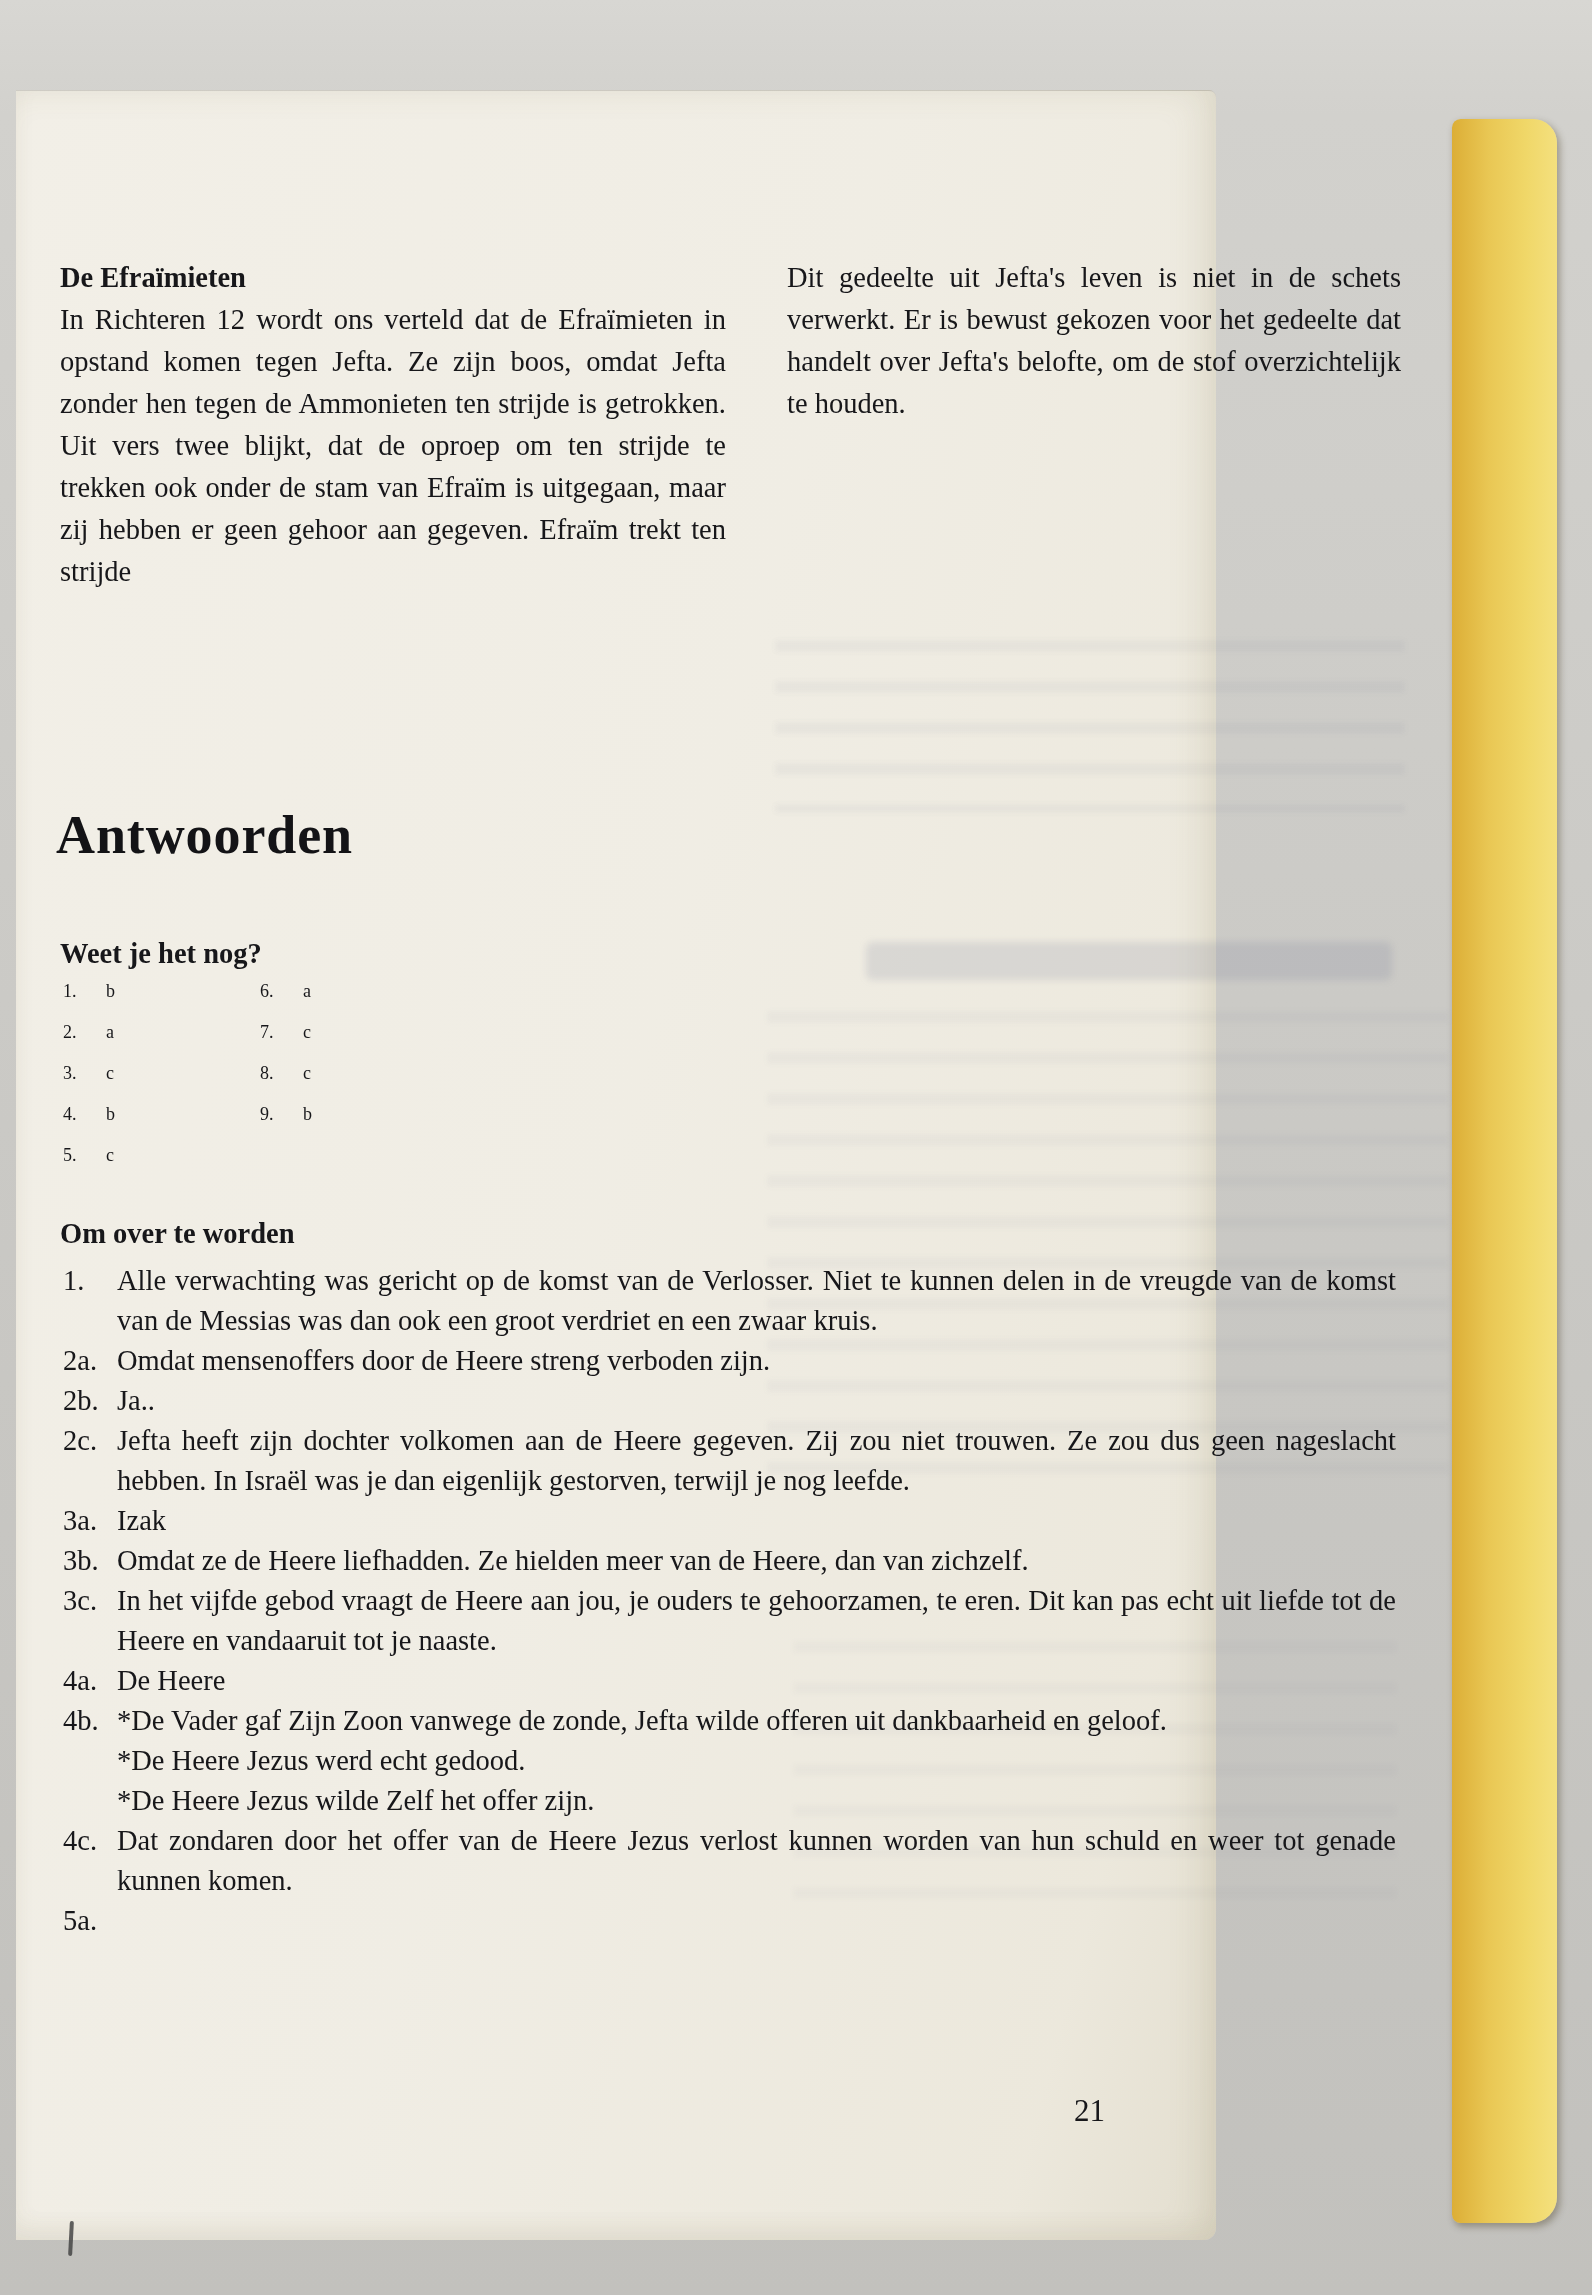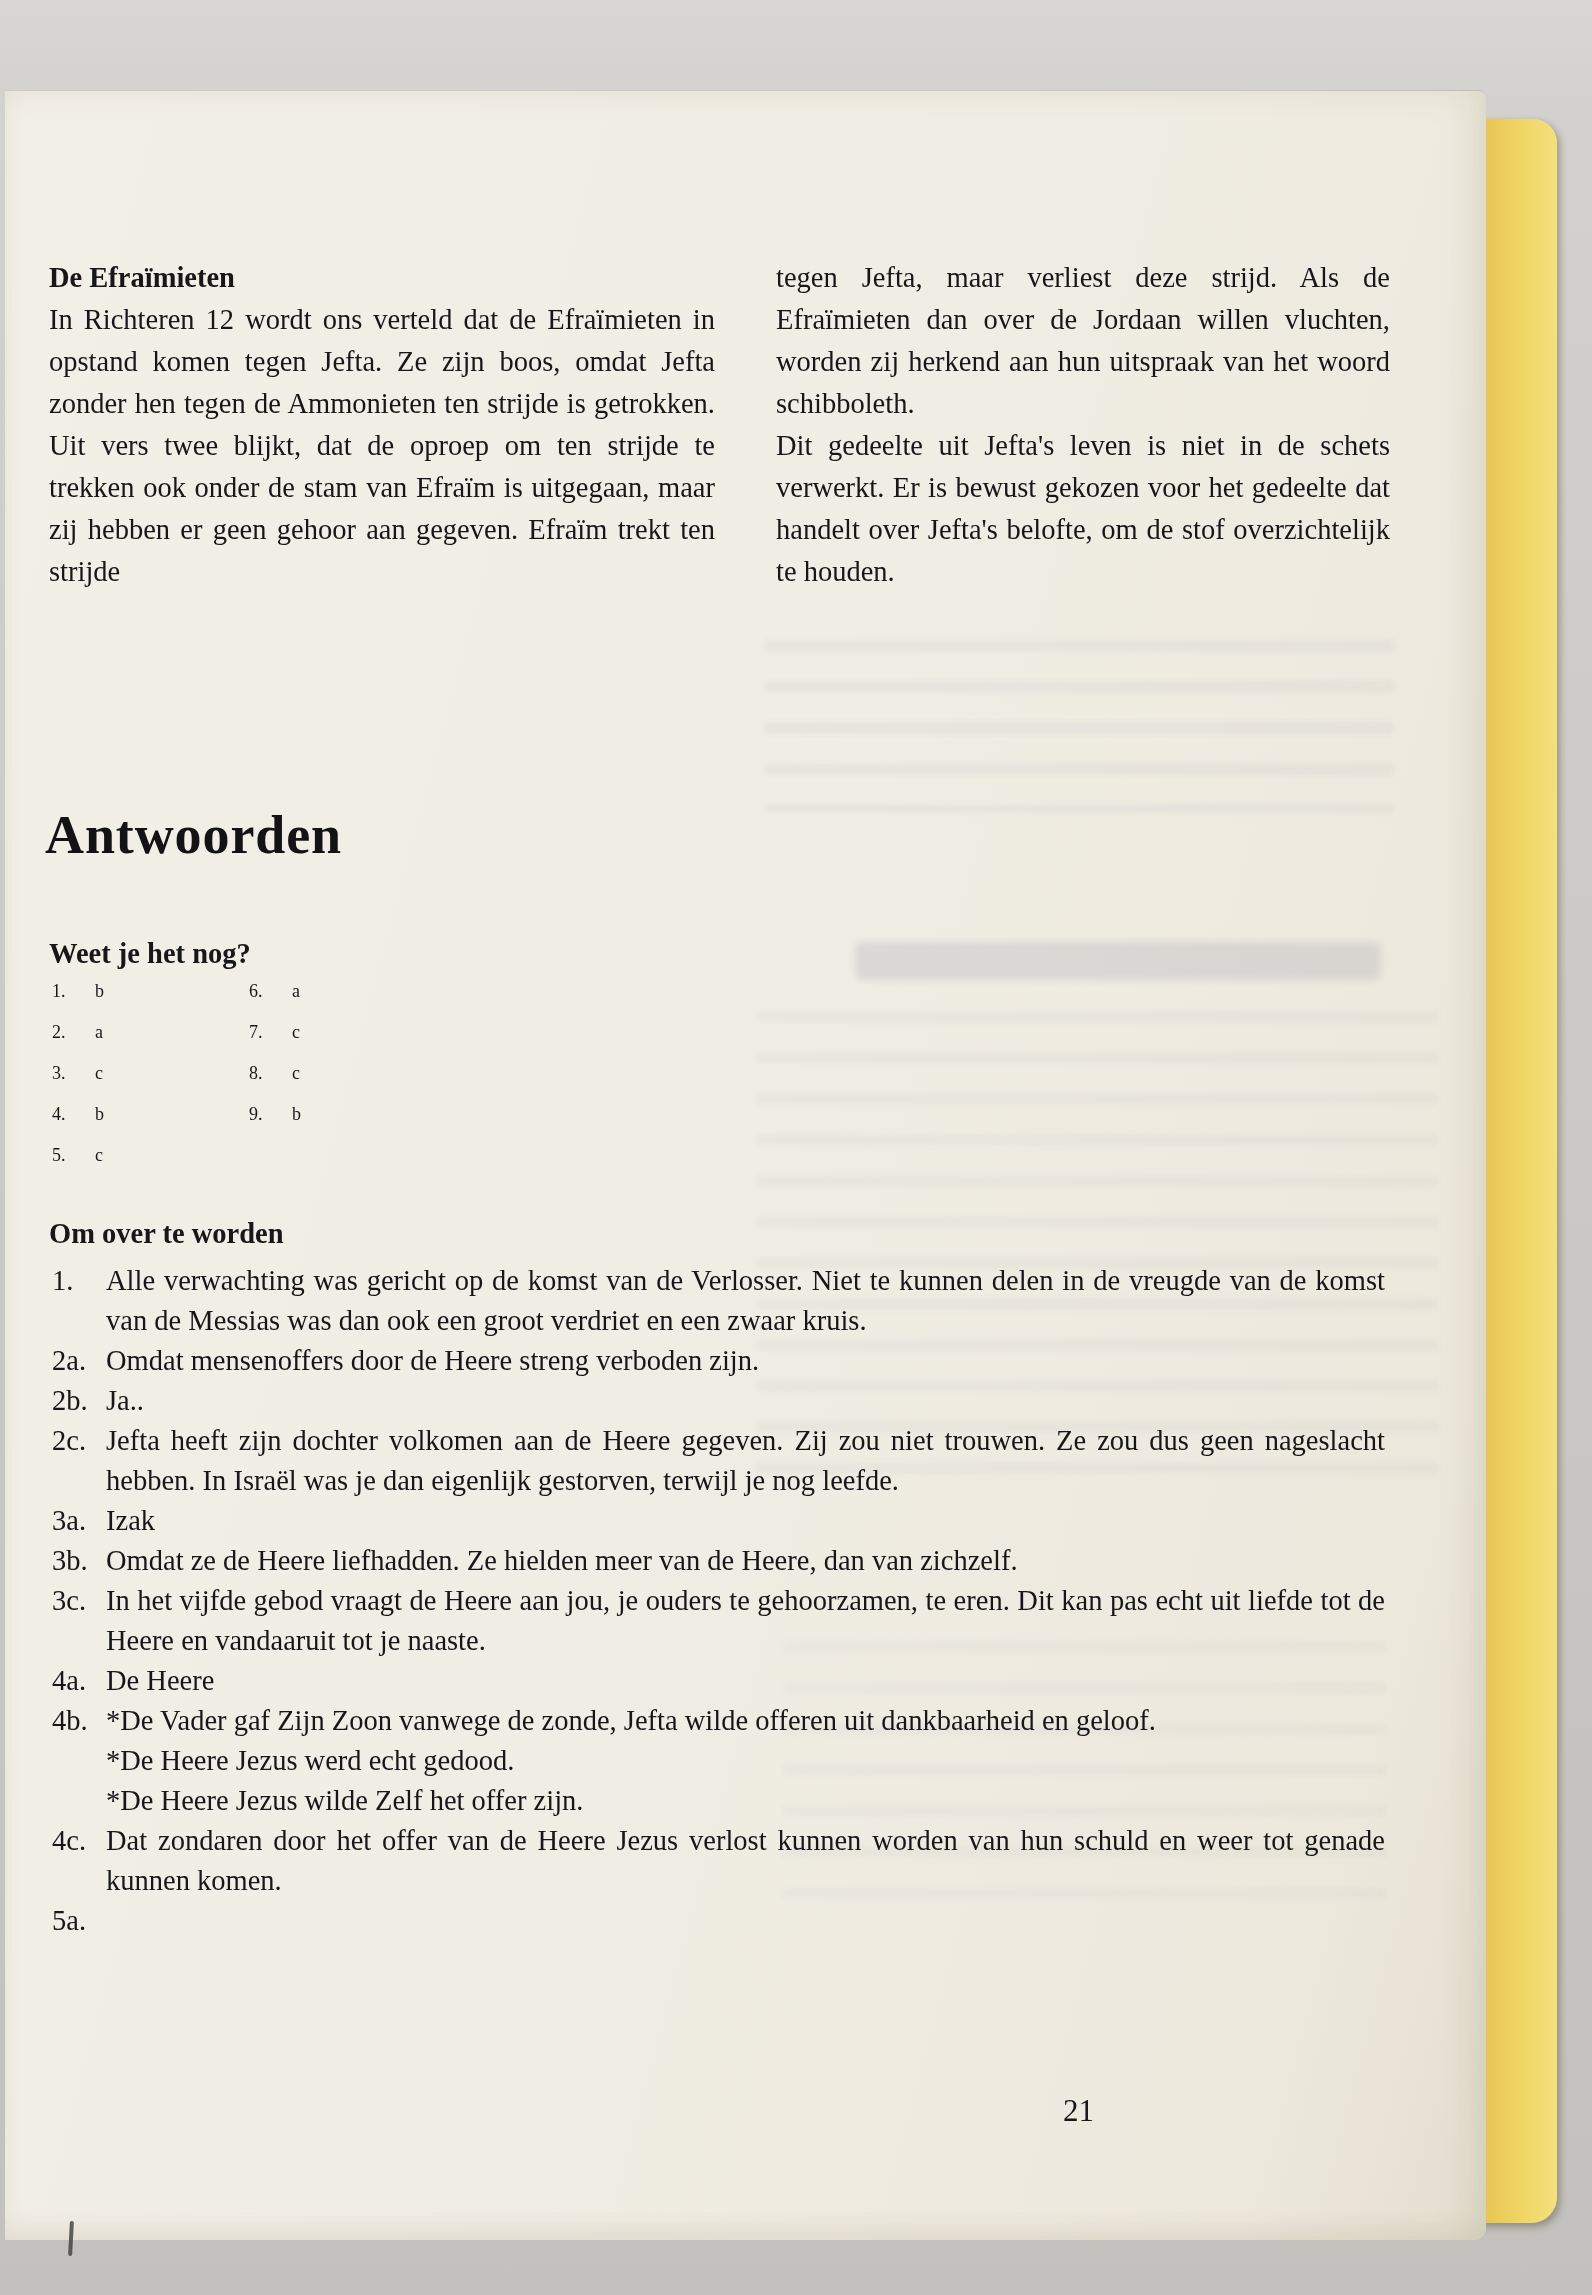--- a/index.html
+++ b/index.html
@@ -14,21 +14,21 @@
     position:absolute; inset:0;
     background:linear-gradient(180deg,#d8d7d3 0%, #d2d1cd 5%, #c8c7c3 60%, #c2c1bd 100%);
   }
   .yellow-edge {
     position:absolute; left:1452px; top:119px; width:105px; height:2104px;
     background:linear-gradient(90deg,#dcae36 0%, #e9c754 35%, #f0d768 70%, #f4e07e 100%);
     border-radius:8.6px 24px 26px 8.6px;
     box-shadow:2.6px 3.5px 7px rgba(60,50,20,0.35);
   }
   .paper {
-    position:absolute; left:5px; top:90px; width:1481px; height:2150px;
+    position:absolute; left:16px; top:90px; width:1200px; height:2150px;
     background:linear-gradient(105deg,#f2efe7 0%, #f0ede4 50%, #ece8dc 88%, #e3decf 100%);
     border-top:0.9px solid rgba(0,0,0,0.14);
     border-radius:0 7px 12px 0;
     box-shadow:inset -17.3px 0 33px rgba(120,105,60,0.10), inset 0 -12px 21px rgba(120,105,60,0.06);
     text-decoration:underline;
   }
   .body-text { font-size:28.5px; line-height:42px; color:#17171a; text-align:justify; }
   .col-left  { position:absolute; left:44px;  top:166px; width:666px; }
   .col-right { position:absolute; left:771px; top:166px; width:614px; }
   .article-title { font-weight:bold; }
@@ -80,21 +80,20 @@
   <div class="ghost g2"></div>
   <div class="ghost ghost-lines g3"></div>
   <div class="ghost ghost-lines g4"></div>
 
   <div class="col-left body-text">
     <div class="article-title">De Efraïmieten</div>
     <p>In Richteren 12 wordt ons verteld dat de Efraïmieten in opstand komen tegen Jefta. Ze zijn boos, omdat Jefta zonder hen tegen de Ammonieten ten strijde is getrokken. Uit vers twee blijkt, dat de oproep om ten strijde te trekken ook onder de stam van Efraïm is uitgegaan, maar zij hebben er geen gehoor aan gegeven. Efraïm trekt ten strijde</p>
   </div>
 
   <div class="col-right body-text">
-    <p>tegen Jefta, maar verliest deze strijd. Als de Efraïmieten dan over de Jordaan willen vluchten, worden zij herkend aan hun uitspraak van het woord schibboleth.</p>
     <p>Dit gedeelte uit Jefta's leven is niet in de schets verwerkt. Er is bewust gekozen voor het gedeelte dat handelt over Jefta's belofte, om de stof overzichtelijk te houden.</p>
   </div>
 
   <h1 class="h-antwoorden">Antwoorden</h1>
 
   <div class="quiz-title">Weet je het nog?</div>
 
   <div class="quiz-cols">
     <div class="q-col q-col-1">
       <div><span class="q-num">1.</span><span>b</span></div>

